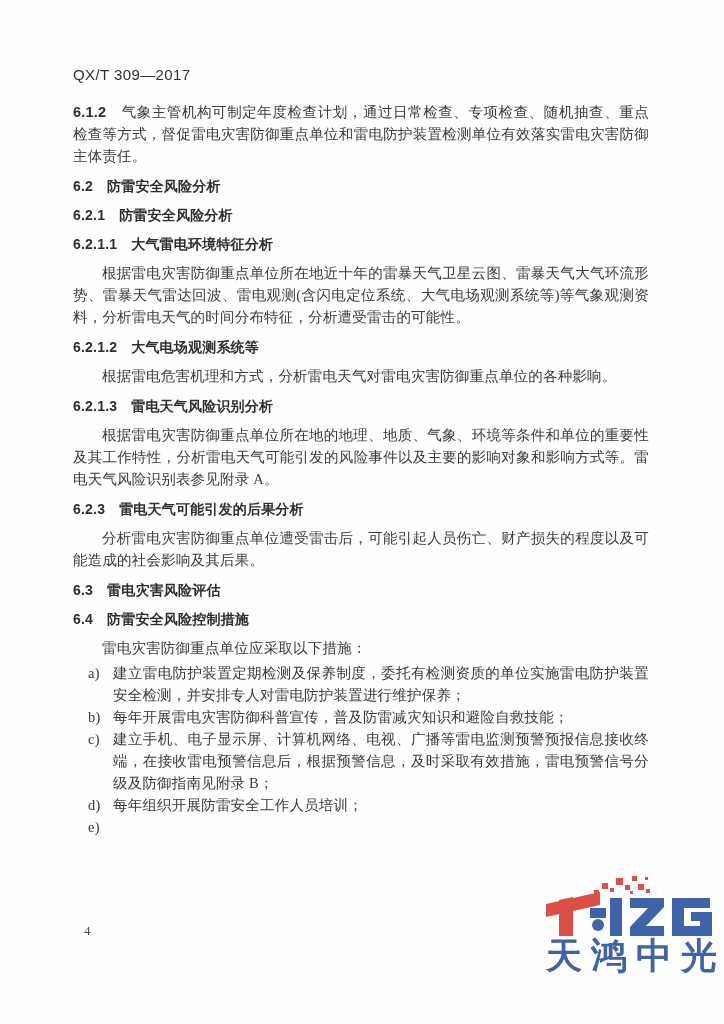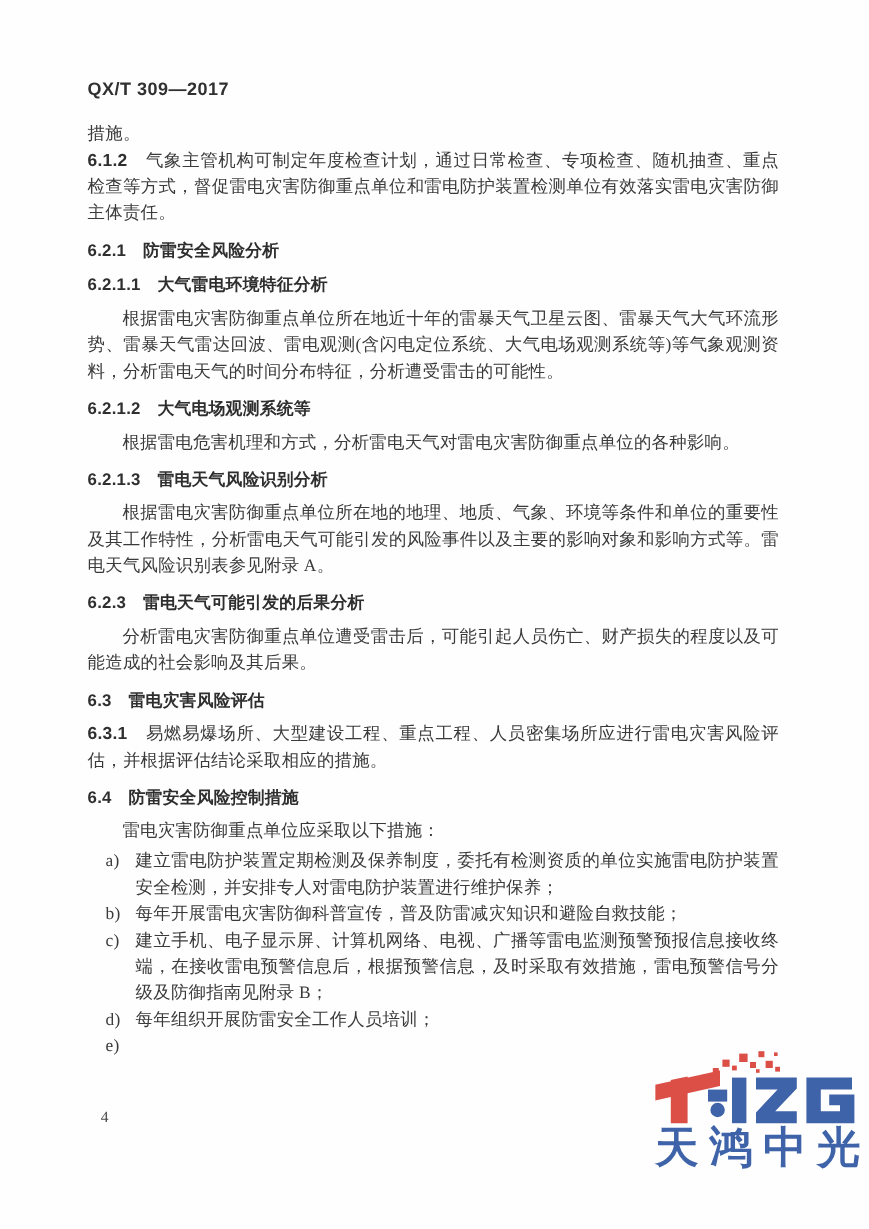--- a/index.html
+++ b/index.html
@@ -9,21 +9,21 @@
     font-family:"Liberation Serif","DejaVu Serif",serif;
     color:#3a3a3a;
   }
   .content {
     position:absolute; left:73px; top:66px; width:576px;
     font-size:14.5px; line-height:22px; text-align:justify;
     letter-spacing:0.2px;
   }
   .hdr {
     font-family:"Liberation Sans","DejaVu Sans",sans-serif;
-    font-weight:bold; font-size:15px; line-height:18px;
+    font-weight:normal; font-size:15px; line-height:18px;
     letter-spacing:0.4px; margin:0 0 17px 0; color:#303030; text-align:left;
   }
   .cont { margin:0; }
   .clause { margin:0; }
   .clause .num, .h .num {
     font-family:"Liberation Sans","DejaVu Sans",sans-serif;
     font-weight:bold; color:#2f2f2f;
   }
   .clause .num { margin-right:15px; }
   .h {
@@ -50,40 +50,39 @@
 </style>
 </head>
 <body>
 
 <div class="page">
 
   <div class="content">
 
     <div class="hdr">QX/T 309—2017</div>
 
-    <p class="cont">措施。</p>
 
     <p class="clause"><span class="num">6.1.2</span><span>气象主管机构可制定年度检查计划，通过日常检查、专项检查、随机抽查、重点检查等方式，督促雷电灾害防御重点单位和雷电防护装置检测单位有效落实雷电灾害防御主体责任。</span></p>
 
+    <p class="h"><span class="num">6.2</span><span>防雷安全风险分析</span></p>
     <p class="h"><span class="num">6.2.1</span><span>防雷安全风险分析</span></p>
     <p class="h"><span class="num">6.2.1.1</span><span>大气雷电环境特征分析</span></p>
     <p class="para">根据雷电灾害防御重点单位所在地近十年的雷暴天气卫星云图、雷暴天气大气环流形势、雷暴天气雷达回波、雷电观测(含闪电定位系统、大气电场观测系统等)等气象观测资料，分析雷电天气的时间分布特征，分析遭受雷击的可能性。</p>
 
     <p class="h"><span class="num">6.2.1.2</span><span>大气电场观测系统等</span></p>
     <p class="para">根据雷电危害机理和方式，分析雷电天气对雷电灾害防御重点单位的各种影响。</p>
 
     <p class="h"><span class="num">6.2.1.3</span><span>雷电天气风险识别分析</span></p>
     <p class="para">根据雷电灾害防御重点单位所在地的地理、地质、气象、环境等条件和单位的重要性及其工作特性，分析雷电天气可能引发的风险事件以及主要的影响对象和影响方式等。雷电天气风险识别表参见附录 A。</p>
 
 
     <p class="h"><span class="num">6.2.3</span><span>雷电天气可能引发的后果分析</span></p>
     <p class="para">分析雷电灾害防御重点单位遭受雷击后，可能引起人员伤亡、财产损失的程度以及可能造成的社会影响及其后果。</p>
 
     <p class="h"><span class="num">6.3</span><span>雷电灾害风险评估</span></p>
-    <p class="clause"><span class="num">6.3.1</span><span>易燃易爆场所、大型建设工程、重点工程、人员密集场所应进行雷电灾害风险评估，并根据评估结论采取相应的措施。</span></p>
 
     <p class="h"><span class="num">6.4</span><span>防雷安全风险控制措施</span></p>
 
     <p class="para">雷电灾害防御重点单位应采取以下措施：</p>
 
     <ul class="list">
       <li><span class="lbl">a)</span><span>建立雷电防护装置定期检测及保养制度，委托有检测资质的单位实施雷电防护装置安全检测，并安排专人对雷电防护装置进行维护保养；</span></li>
       <li><span class="lbl">b)</span><span>每年开展雷电灾害防御科普宣传，普及防雷减灾知识和避险自救技能；</span></li>
       <li><span class="lbl">c)</span><span>建立手机、电子显示屏、计算机网络、电视、广播等雷电监测预警预报信息接收终端，在接收雷电预警信息后，根据预警信息，及时采取有效措施，雷电预警信号分级及防御指南见附录 B；</span></li>
       <li><span class="lbl">d)</span><span>每年组织开展防雷安全工作人员培训；</span></li>

